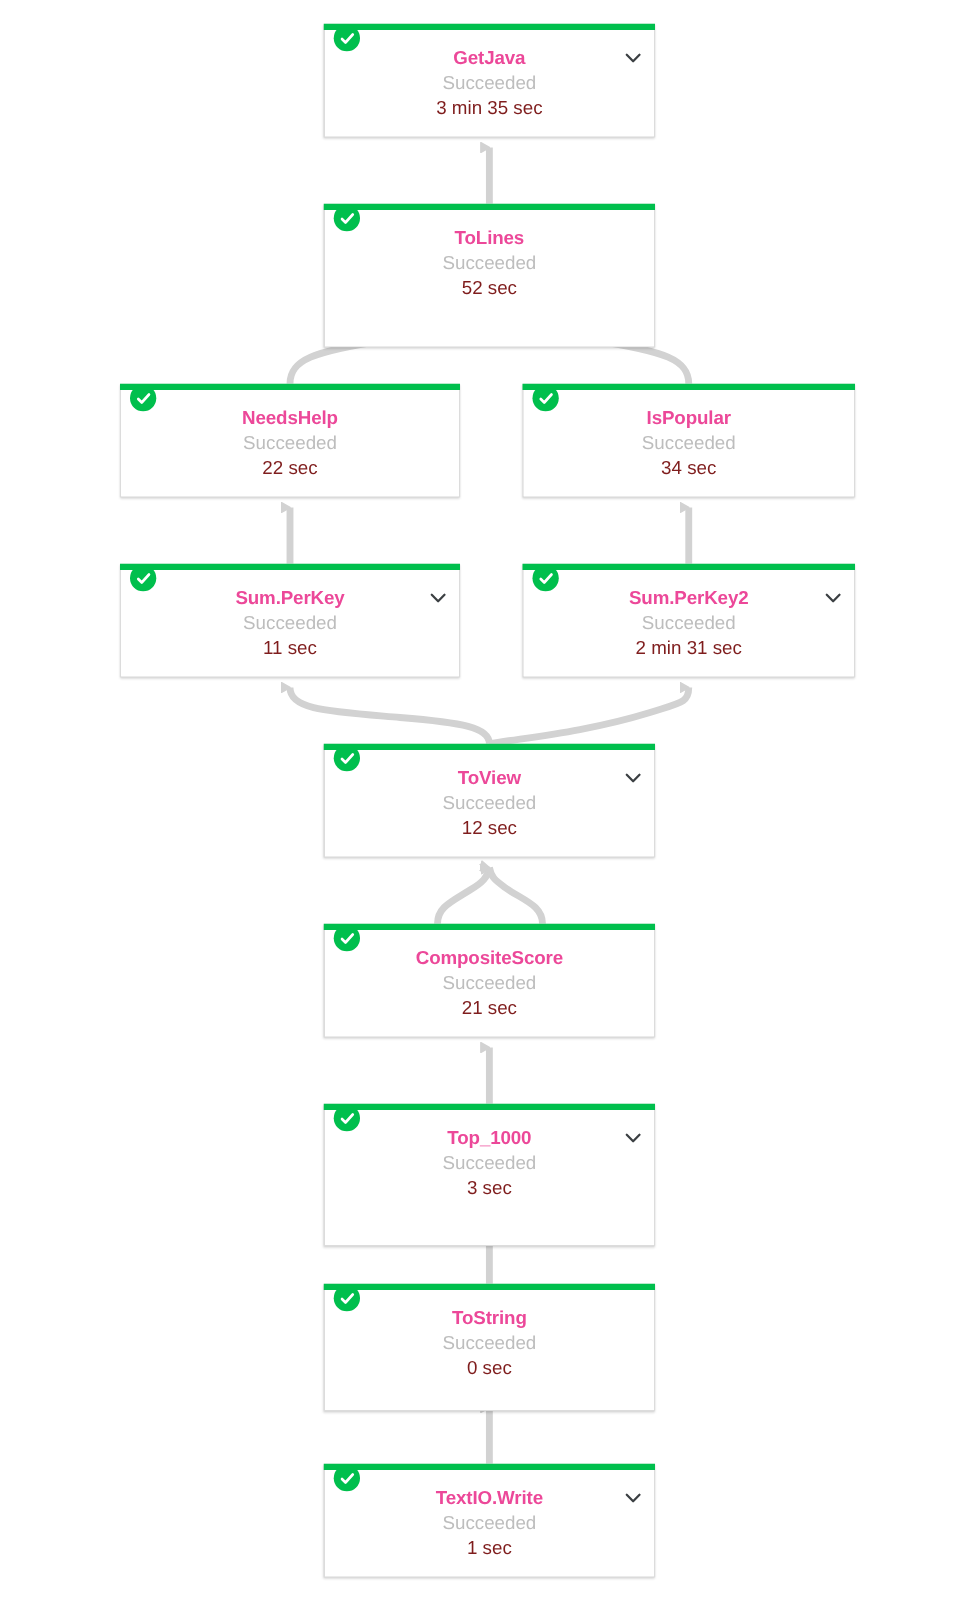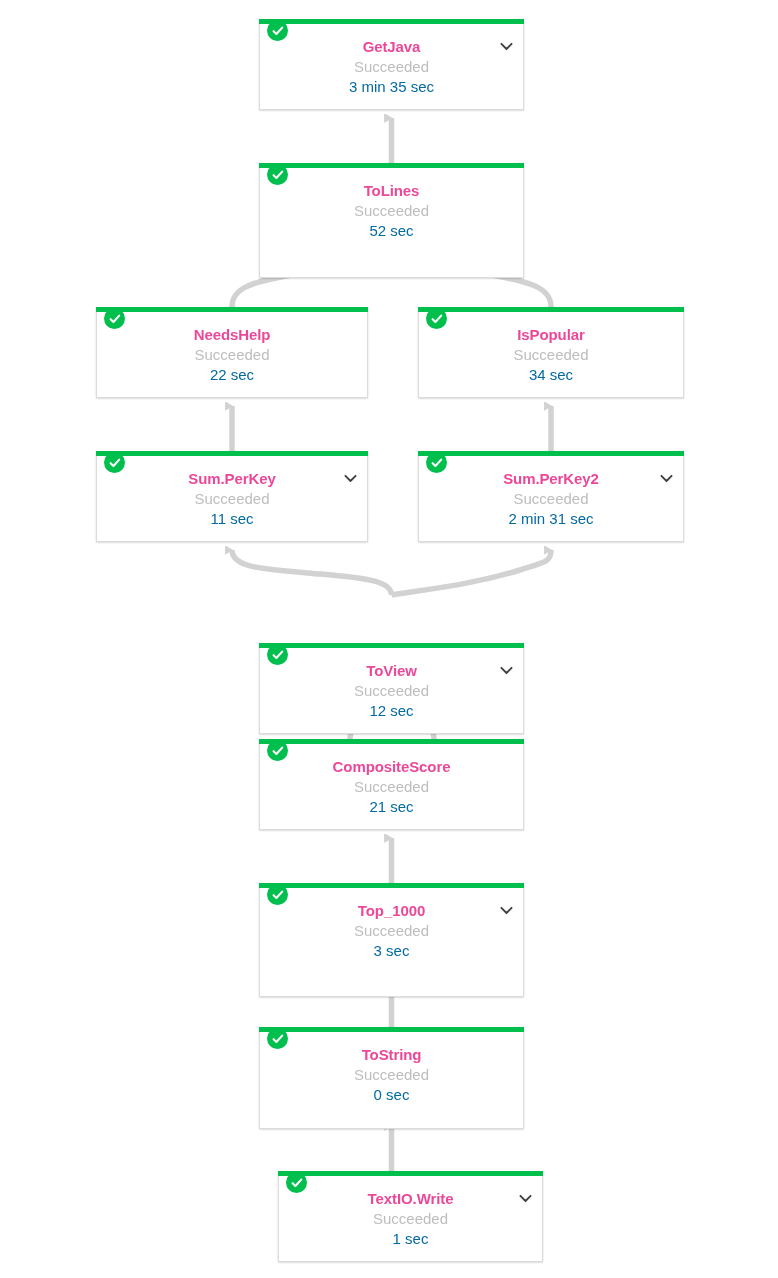--- a/index.html
+++ b/index.html
@@ -65,21 +65,21 @@
   .node-status{
     font-size:15px;
     font-weight:normal;
     color:#bdbdbd;
     line-height:20px;
     white-space:nowrap;
   }
   .node-duration{
     font-size:15px;
     font-weight:normal;
-    color:#0369a1;
+    color:#7f1d1d;
     line-height:20px;
     white-space:nowrap;
   }
   .chevron{
     position:absolute;
     right:9px;top:19px;
     width:16px;height:16px;
     display:flex;align-items:center;justify-content:center;
     z-index:3;
   }
@@ -211,21 +211,21 @@
           <div class="node-title">Sum.PerKey2</div>
           <div class="node-status">Succeeded</div>
           <div class="node-duration">2 min 31 sec</div>
         </div>
         <div class="chevron">
           <svg width="13" height="9" viewBox="0 0 13 9">
             <path d="M1.4,1.8 L6.5,7.0 L11.6,1.8" fill="none" stroke="#3c4043" stroke-width="1.8" stroke-linecap="round" stroke-linejoin="round"></path>
           </svg>
         </div>
       </div>
-      <div class="node" style="left: 259px; top: 595px; width: 265px; height: 91px; margin-top: 48px;">
+      <div class="node" style="left: 259px; top: 595px; width: 265px; height: 91px;">
         <div class="node-bar" style="background: rgb(0, 191, 77);"></div>
         <div class="status-badge" style="background: rgb(0, 191, 77);">
           <svg width="14" height="14" viewBox="0 0 14 14">
             <path d="M2.6,7.2 L5.4,10.0 L11.2,3.6" fill="none" stroke="#ffffff" stroke-width="2.1" stroke-linecap="round" stroke-linejoin="round"></path>
           </svg>
         </div>
         <div class="node-body">
           <div class="node-title">ToView</div>
           <div class="node-status">Succeeded</div>
           <div class="node-duration">12 sec</div>
@@ -273,21 +273,21 @@
           <svg width="14" height="14" viewBox="0 0 14 14">
             <path d="M2.6,7.2 L5.4,10.0 L11.2,3.6" fill="none" stroke="#ffffff" stroke-width="2.1" stroke-linecap="round" stroke-linejoin="round"></path>
           </svg>
         </div>
         <div class="node-body">
           <div class="node-title">ToString</div>
           <div class="node-status">Succeeded</div>
           <div class="node-duration">0 sec</div>
         </div>
       </div>
-      <div class="node" style="left: 259px; top: 1171px; width: 265px; height: 91px; margin-left: 19px;">
+      <div class="node" style="left: 259px; top: 1171px; width: 265px; height: 91px;">
         <div class="node-bar" style="background: rgb(0, 191, 77);"></div>
         <div class="status-badge" style="background: rgb(0, 191, 77);">
           <svg width="14" height="14" viewBox="0 0 14 14">
             <path d="M2.6,7.2 L5.4,10.0 L11.2,3.6" fill="none" stroke="#ffffff" stroke-width="2.1" stroke-linecap="round" stroke-linejoin="round"></path>
           </svg>
         </div>
         <div class="node-body">
           <div class="node-title">TextIO.Write</div>
           <div class="node-status">Succeeded</div>
           <div class="node-duration">1 sec</div>

